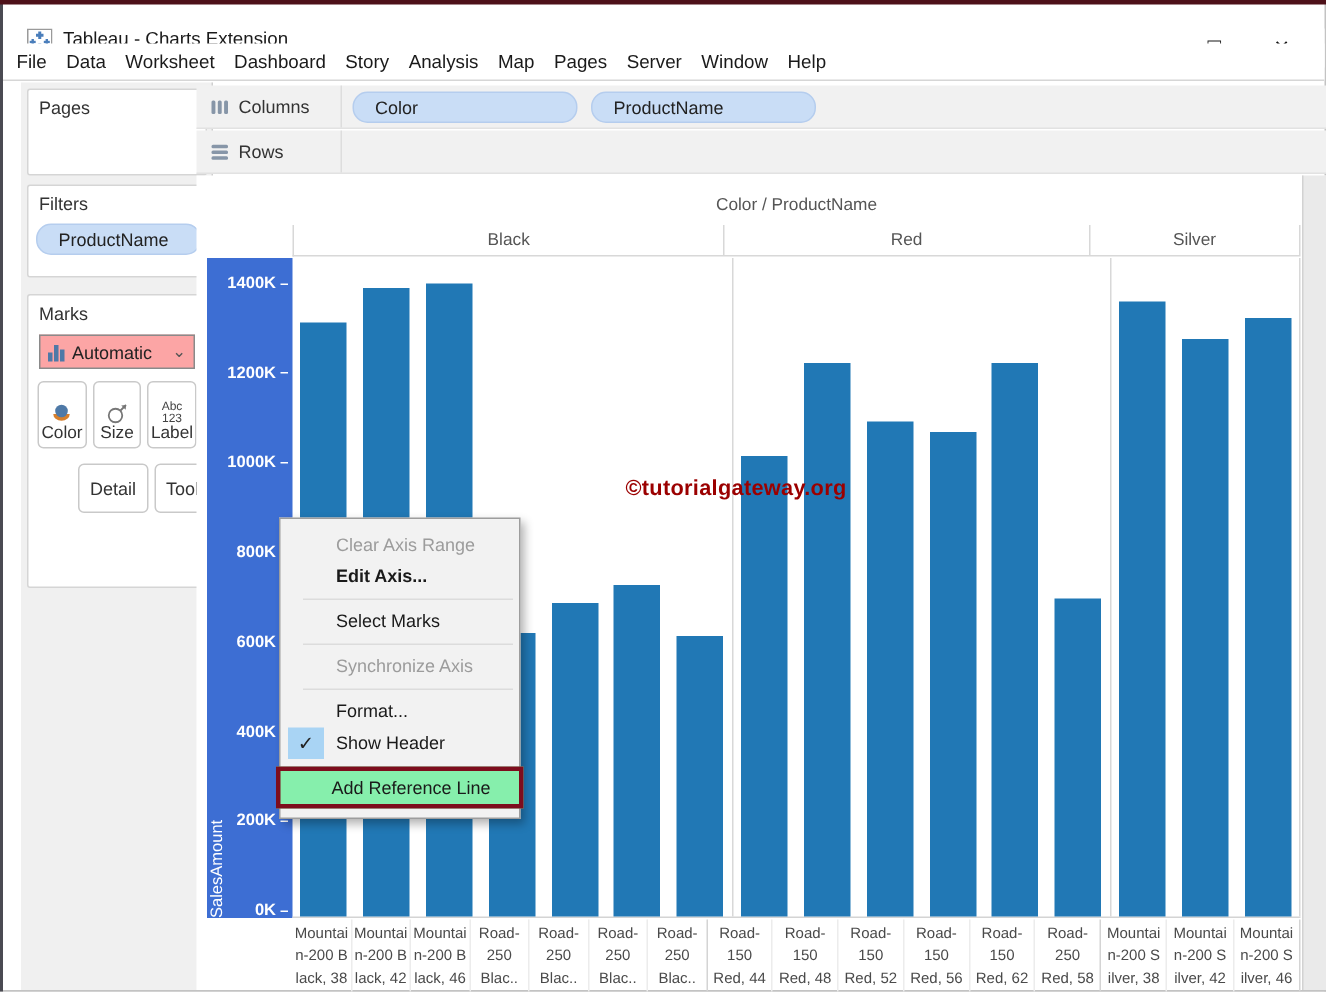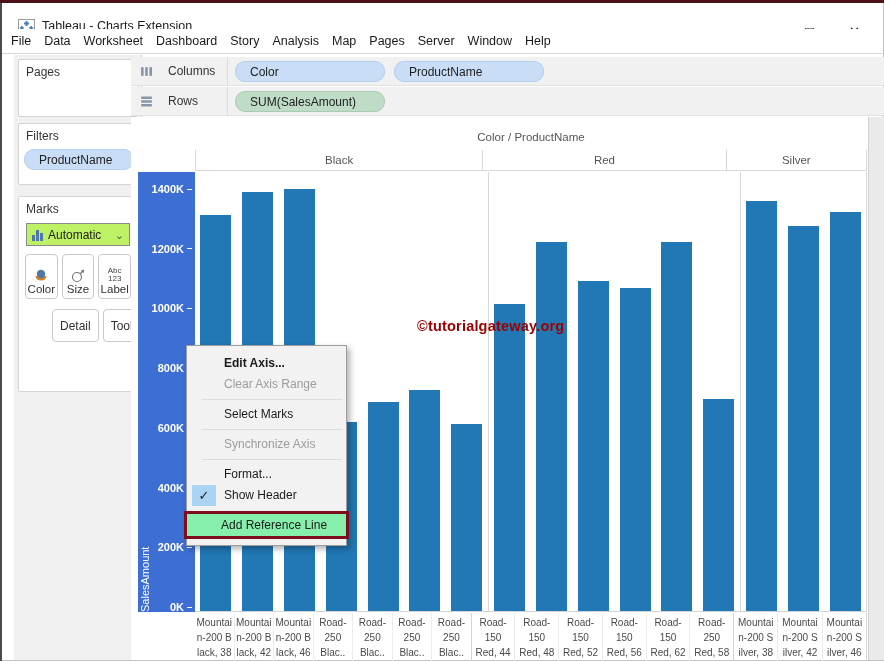--- a/index.html
+++ b/index.html
@@ -23,36 +23,36 @@
   .panel { position: absolute; left: 4px; width: 120px; background: #fff; border: 1px solid #d5d5d5; border-radius: 2px; }
   .panel-title { font-size: 12px; color: #333; padding: 5px 0 0 7px; }
   .panel-pages { top: 4px; height: 58px; }
   .panel-filters { top: 68px; height: 62px; }
   .panel-marks { top: 141px; height: 196px; }
   .pill { height: 21px; line-height: 21px; border-radius: 10px; font-size: 12px; color: #222; padding-left: 14px; }
   .pill-dim { background: #c9ddf6; border: 1px solid #b5cdee; }
   .pill-meas { background: #bfdcc6; border: 1px solid #a9cbb3; }
   .filters-pill-wrap { padding: 6px 5px 0 5px; }
   .filters-pill-wrap .pill { width: 110px; }
-  .marks-dropdown { margin: 7px 7px 0 7px; height: 23px; background: #bef264; border: 1px solid #8a8a8a; display: flex; align-items: center; padding: 0 5px; gap: 5px; }
+  .marks-dropdown { margin: 7px 7px 0 7px; height: 23px; background: #fca5a5; border: 1px solid #8a8a8a; display: flex; align-items: center; padding: 0 5px; gap: 5px; }
   .marks-dropdown .dd-text { font-size: 12px; color: #222; flex: 1; }
   .dd-chevron { font-size: 11px; color: #555; line-height: 10px; }
   .mark-bar-icon { display: flex; align-items: flex-end; gap: 1px; height: 12px; }
   .mark-bar-icon i { display: block; width: 3px; background: #4e79a7; }
   .marks-row1 { display: flex; gap: 4px; margin: 8px 6px 0 6px; }
   .marks-row1 .mbtn { flex: 1; height: 45px; background: #fff; border: 1px solid #c9c9c9; border-radius: 4px; display: flex; flex-direction: column; align-items: center; justify-content: flex-end; padding-bottom: 3px; }
   .mbtn .mlabel { font-size: 11.5px; color: #333; }
   .marks-row2 { display: flex; gap: 4px; margin: 10px 6px 0 6px; padding-left: 27px; }
   .marks-row2 .mbtn2 { height: 33px; background: #fff; border: 1px solid #c9c9c9; border-radius: 4px; font-size: 12px; color: #333; display: flex; align-items: center; justify-content: center; padding: 0 7px; }
   .abc123 { font-size: 8px; line-height: 8px; color: #444; text-align: center; }
   
   .shelf { position: absolute; left: 131px; right: 0; height: 29px; background: #f1f1f1; border-bottom: 1px solid #e2e2e2; display: flex; align-items: center; }
   .shelf-columns { top: 57px; }
   .shelf-rows { top: 87px; }
-  .shelf-label-zone { width: 97px; display: flex; align-items: center; gap: 15px; padding-left: 9px; align-self: stretch; border-right: 1px solid #dddddd; }
+  .shelf-label-zone { width: 97px; display: flex; align-items: center; gap: 6px; padding-left: 9px; align-self: stretch; border-right: 1px solid #dddddd; }
   .shelf-label { font-size: 12px; color: #333; }
   .shelf-pills { display: flex; gap: 9px; padding-left: 7px; }
   .shelf-pills .pill { width: 150px; }
   
   .chart-area { position: absolute; left: 131px; top: 117px; right: 0; bottom: 1px; background: #fff; }
   .chart-title { position: absolute; left: 64px; width: 672px; top: 14px; text-align: center; font-size: 11.5px; color: #555; }
   .group-header-row { position: absolute; left: 64px; width: 672px; top: 33px; height: 21px; display: flex; border-bottom: 1px solid #d8d8d8; border-left: 1px solid #d8d8d8; }
   .ghead { display: flex; align-items: center; justify-content: center; font-size: 11.5px; color: #555; border-right: 1px solid #d8d8d8; }
   .y-axis { position: absolute; left: 7px; top: 55px; width: 57px; height: 440px; background: #3d6ed3; }
   .y-axis-title { position: absolute; left: 1px; top: 0; height: 100%; display: flex; align-items: center; writing-mode: vertical-rl; transform: rotate(180deg); color: #fff; font-size: 11px; }
@@ -191,23 +191,20 @@
     <div class="shelf-label-zone">
       <svg width="13" height="11" viewBox="0 0 13 11">
         <g fill="#8796a8">
             <rect x="1" y="0.5" width="11" height="2.4" rx="1"></rect>
             <rect x="1" y="4.3" width="11" height="2.4" rx="1"></rect>
             <rect x="1" y="8.1" width="11" height="2.4" rx="1"></rect>
           </g>
       </svg>
       <span class="shelf-label">Rows</span>
     </div>
-    <div class="shelf-pills">
-        <div class="pill pill-meas">SUM(SalesAmount)</div>
-      </div>
   </div>
 
   <div class="chart-area">
     <div class="chart-title">Color  /  ProductName</div>
     <div class="group-header-row">
         <div class="ghead" style="flex-grow: 7;">Black</div>
         <div class="ghead" style="flex-grow: 6;">Red</div>
         <div class="ghead" style="flex-grow: 3;">Silver</div>
       </div>
     <div class="y-axis" style="background: rgb(61, 110, 211);">
@@ -387,22 +384,22 @@
             <div>n-200 S</div>
             <div>ilver, 46</div>
           </div>
         </div>
       </div>
     <div class="watermark" style="color: rgb(155, 0, 0);">©tutorialgateway.org</div>
     <div class="right-strip"></div>
   </div>
 
   <div class="context-menu">
+      <div class="cmi disabled"><span>Clear Axis Range</span></div>
       <div class="cmi bold"><span>Edit Axis...</span></div>
-      <div class="cmi disabled"><span>Clear Axis Range</span></div>
       <div class="csep"></div>
       <div class="cmi"><span>Select Marks</span></div>
       <div class="csep"></div>
       <div class="cmi disabled"><span>Synchronize Axis</span></div>
       <div class="csep"></div>
       <div class="cmi"><span>Format...</span></div>
       <div class="cmi"><span class="check-sq">✓</span><span>Show Header</span></div>
       <div class="cmi highlighted"><span>Add Reference Line</span></div>
     </div>
 

